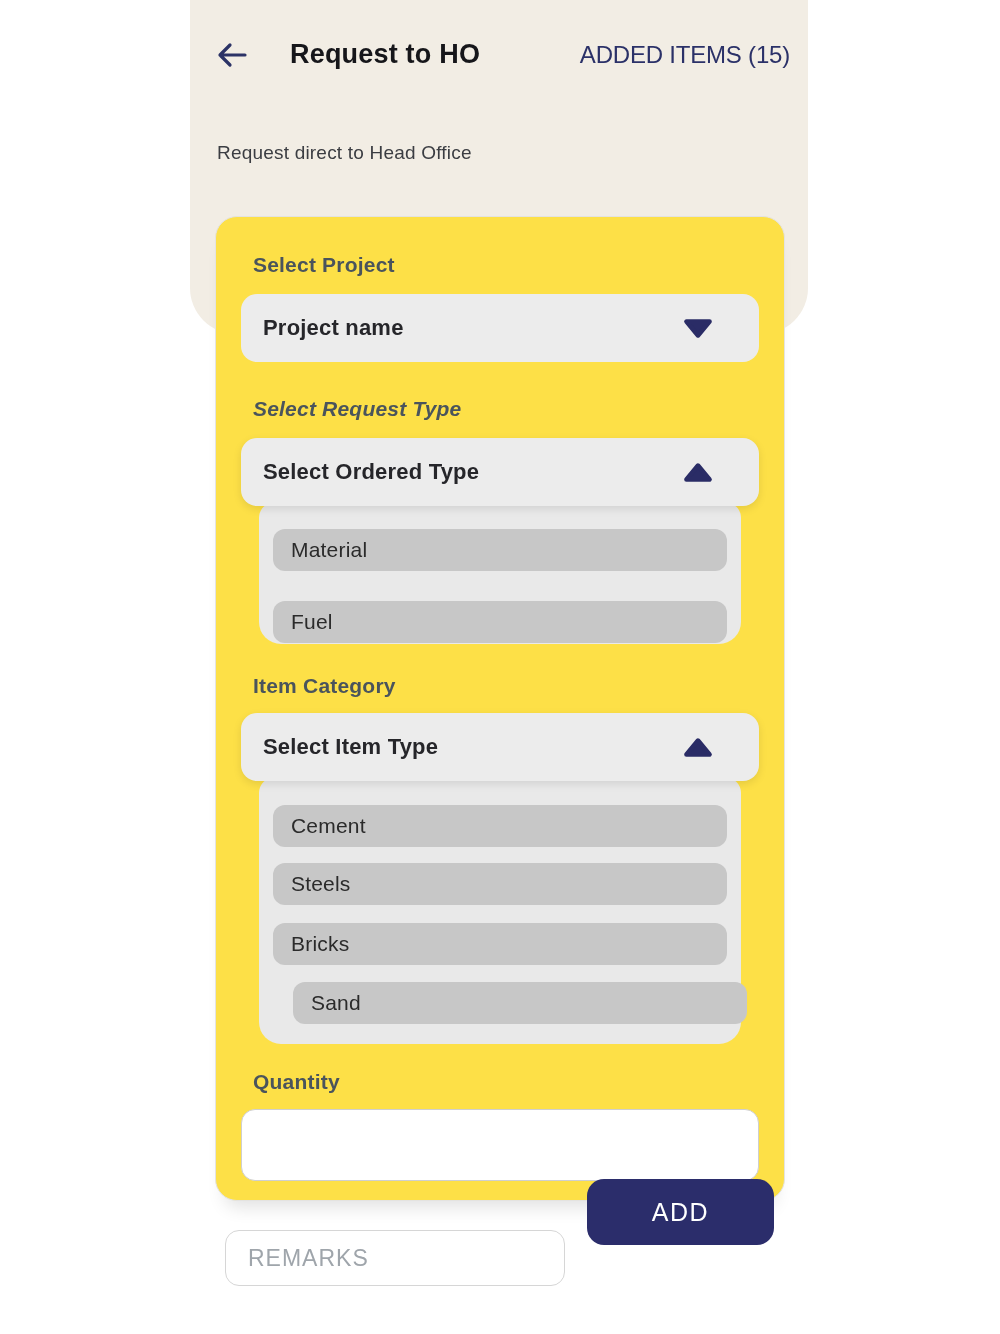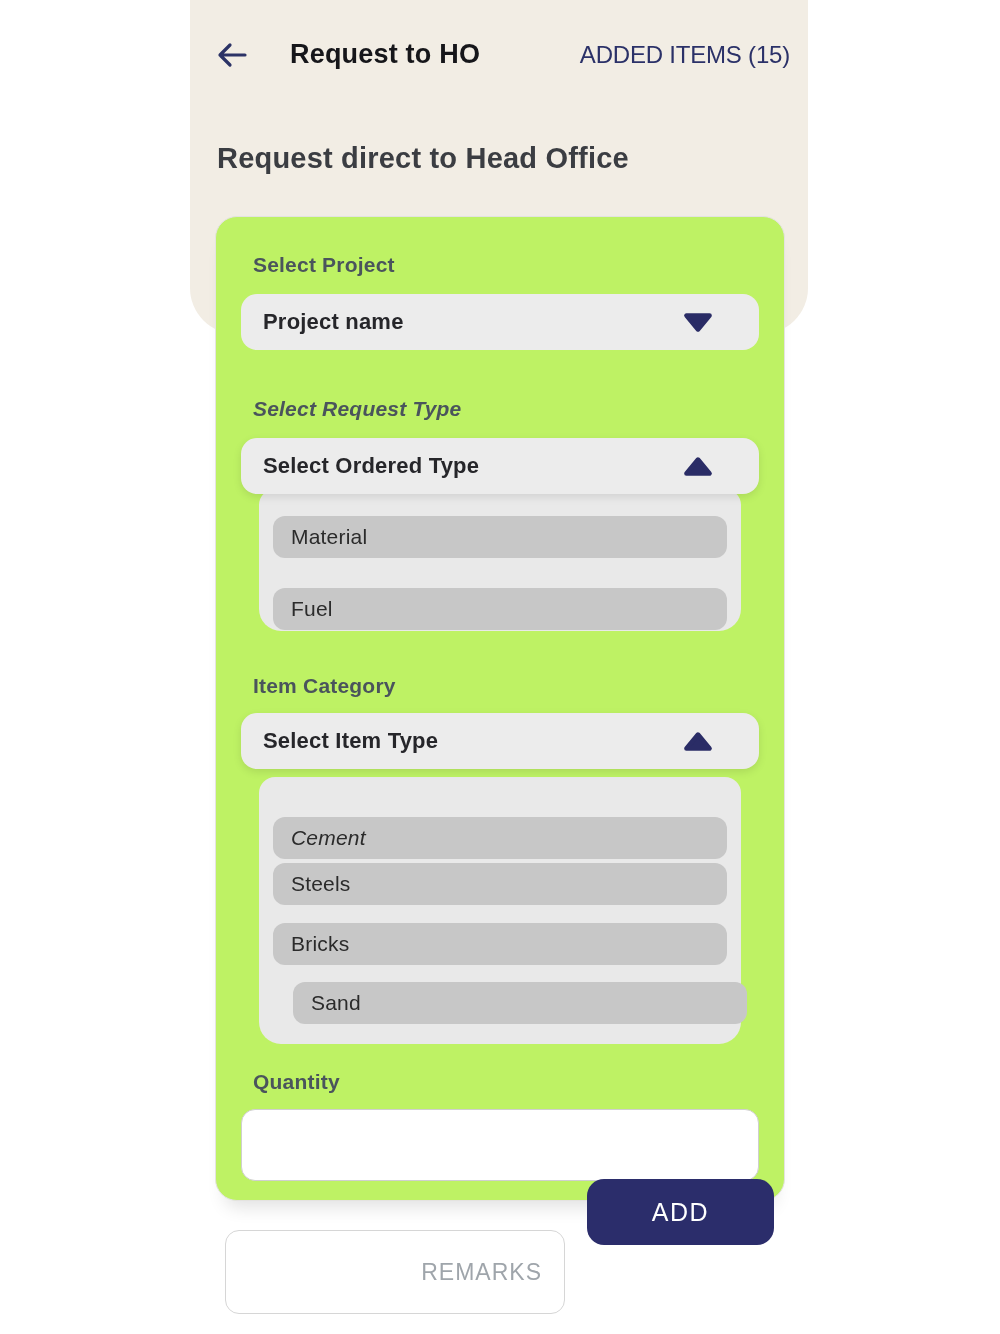--- a/index.html
+++ b/index.html
@@ -14,54 +14,54 @@
 
   .topbar { position:absolute; left:190px; top:30px; width:618px; height:52px; z-index:3; }
   .back-btn { position:absolute; left:24px; top:8px; width:36px; height:34px; cursor:pointer;
               display:flex; align-items:center; justify-content:center; background:none; border:none; }
   .title { position:absolute; left:100px; top:9px; font-size:27px; font-weight:700;
            color:#16161a; letter-spacing:0.2px; white-space:nowrap; }
   .added-items { position:absolute; right:18px; top:11px; font-size:24px; font-weight:400;
                  color:#2b3168; letter-spacing:-0.2px; white-space:nowrap; cursor:pointer;
                  background:none; border:none; }
 
-  .subtitle { position:absolute; left:217px; top:142px; font-size:29px; font-weight:700;
+  .subtitle { position:absolute; left:217px; top:142px; font-size:19px; font-weight:400;
               color:#3b3d42; letter-spacing:0.2px; z-index:3; white-space:nowrap; }
 
   
   .card { position:absolute; left:215px; top:216px; width:570px; height:985px;
-          background:#bef264; border:1px solid #e4e3e0; border-radius:22px; z-index:2;
+          background:#fde047; border:1px solid #e4e3e0; border-radius:22px; z-index:2;
           box-shadow:0 16px 18px -10px rgba(0,0,0,0.12); }
 
   .field-label { position:absolute; left:37px; font-size:21px; font-weight:600;
                  color:#4a545c; letter-spacing:0.2px; white-space:nowrap; }
 
-  .select-field { position:absolute; left:25px; width:518px; height:56px; background:#ececec;
+  .select-field { position:absolute; left:25px; width:518px; height:68px; background:#ececec;
                   border-radius:16px; display:flex; align-items:center; padding:0 46px 0 22px;
                   cursor:pointer; }
   .select-field .field-text { font-size:22px; font-weight:600; color:#26262a; letter-spacing:0.2px; }
   .select-field .caret { margin-left:auto; display:flex; align-items:center; }
   .select-field.raised { box-shadow:0 3px 8px rgba(0,0,0,0.10); z-index:2; }
 
   .dd-panel { position:absolute; left:43px; width:482px; background:#e9e9e9;
               border-radius:16px 16px 22px 22px; z-index:1; }
   .dd-option { position:absolute; left:14px; width:454px; height:42px; background:#c7c7c7;
                border-radius:12px; display:flex; align-items:center; padding-left:18px;
                cursor:pointer; }
   .dd-option span { font-size:21px; font-weight:500; color:#2b2b2b; letter-spacing:0.2px; }
 
   .qty-input { position:absolute; left:25px; top:892px; width:518px; height:72px;
                background:#ffffff; border:1.5px solid #cfcfcf; border-radius:14px;
                font-size:22px; color:#26262a; padding:0 20px; outline:none; }
 
   
-  .remarks-input { position:absolute; left:225px; top:1230px; width:340px; height:84px;
+  .remarks-input { position:absolute; left:225px; top:1230px; width:340px; height:56px;
                    background:#ffffff; border:1.5px solid #d6d6d6; border-radius:14px;
                    font-size:23px; font-weight:500; color:#3c3f45; letter-spacing:1px;
-                   padding:0 22px; outline:none; z-index:2;text-align:right; }
+                   padding:0 22px; outline:none; z-index:2; }
   .remarks-input::placeholder { color:#9fa5ab; opacity:1; }
   .add-btn { position:absolute; left:587px; top:1179px; width:187px; height:66px;
              background:#2b2d6b; border:none; border-radius:17px; color:#ffffff;
              font-family:"Liberation Sans","DejaVu Sans",sans-serif;
              font-size:25px; font-weight:400; letter-spacing:1.5px; cursor:pointer; z-index:2; }
 </style>
 </head>
 <body>
 
 <div class="screen">
@@ -96,40 +96,40 @@
 
     <div class="field-label" style="top:180px;font-style:italic;">Select Request Type</div>
     <div class="select-field raised" style="top:221px;">
       <span class="field-text">Select Ordered Type</span>
       <span class="caret">
         <svg width="30" height="21" viewBox="0 0 26 18">
           <path d="M13 3 L23 15 H3 Z" fill="#2a2c66" stroke="#2a2c66" stroke-width="4" stroke-linejoin="round"></path>
         </svg>
       </span>
     </div>
-    <div class="dd-panel" style="top:272px; height:142px;">
+    <div class="dd-panel" style="top:285px; height:142px;">
       <div class="dd-option" style="top:27px;">
         <span>Material</span>
       </div>
       <div class="dd-option" style="top:87px;margin-top:12px;">
         <span>Fuel</span>
       </div>
     </div>
 
     <div class="field-label" style="top:457px;">Item Category</div>
     <div class="select-field raised" style="top:496px;">
       <span class="field-text">Select Item Type</span>
       <span class="caret">
         <svg width="30" height="21" viewBox="0 0 26 18">
           <path d="M13 3 L23 15 H3 Z" fill="#2a2c66" stroke="#2a2c66" stroke-width="4" stroke-linejoin="round"></path>
         </svg>
       </span>
     </div>
     <div class="dd-panel" style="top:560px; height:267px;">
-      <div class="dd-option" style="top:40px;font-style:italic;">
+      <div class="dd-option" style="top:28px;">
         <span>Cement</span>
       </div>
       <div class="dd-option" style="top:86px;">
         <span>Steels</span>
       </div>
       <div class="dd-option" style="top:146px;">
         <span>Bricks</span>
       </div>
       <div class="dd-option" style="top:205px;margin-left:20px;">
         <span>Sand</span>

